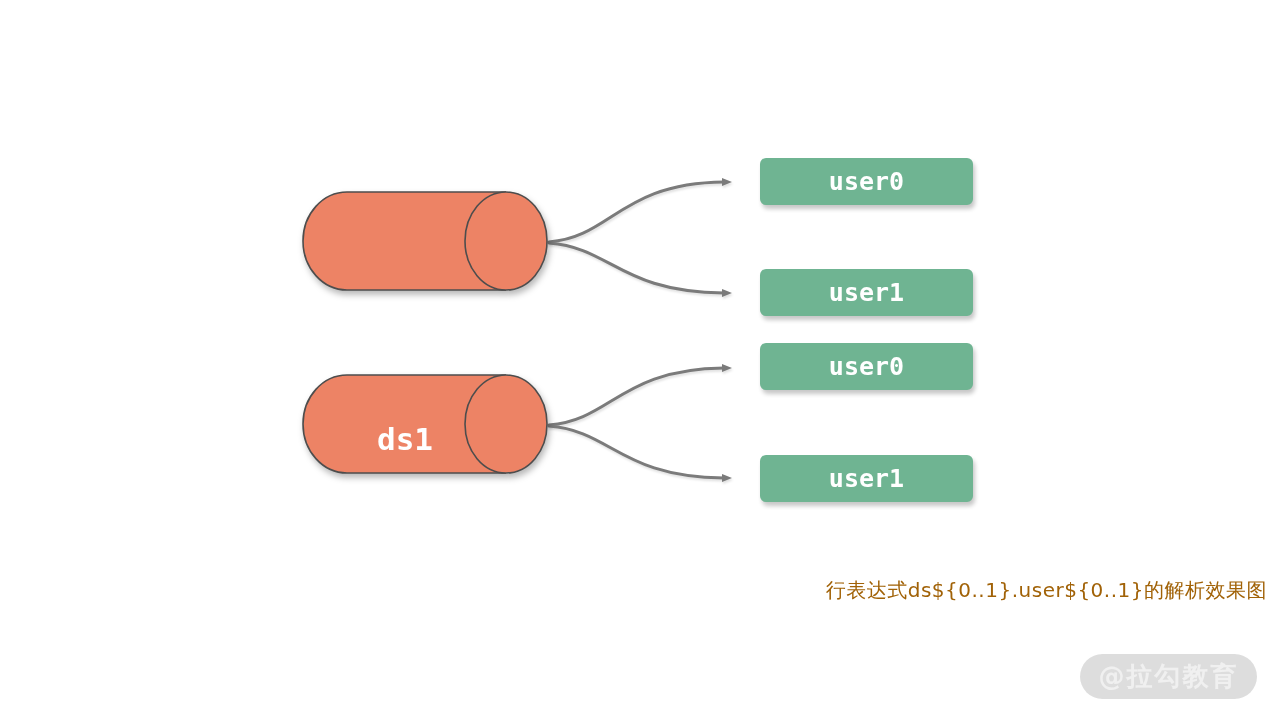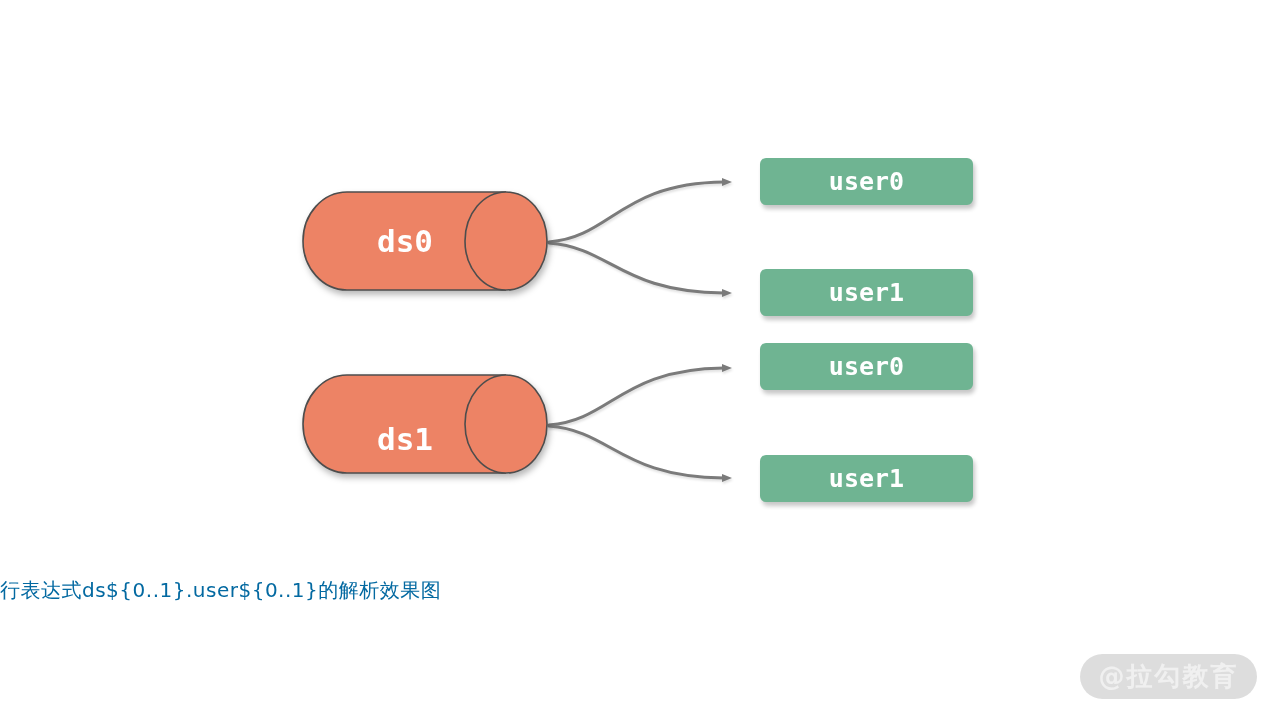--- a/index.html
+++ b/index.html
@@ -50,22 +50,22 @@
   }
   .tbox span {
     color: #ffffff;
     font: bold 25px "DejaVu Sans Mono", monospace;
   }
   .caption {
     position: absolute;
     left: 0;
     right: 10px;
     top: 577px;
-    text-align: left;
-    color: #0369a1;
+    text-align: right;
+    color: #a16207;
     font: 20px "DejaVu Sans", sans-serif;
     letter-spacing: 0.5px;
   }
   .watermark {
     position: absolute;
     left: 1080px;
     top: 654px;
     width: 177px;
     height: 45px;
     border-radius: 23px;
@@ -102,21 +102,20 @@
       <path d="M 506 192 L 347 192 A 44 49 0 0 0 347 290 L 506 290" stroke-width="1.6" fill="#ED8365" stroke="#4D4D4D"></path>
       <ellipse cx="506" cy="241" rx="41" ry="49" stroke-width="1.6" fill="#ED8365" stroke="#4D4D4D"></ellipse>
     </g>
 
     <g class="cyl">
       <path d="M 506 375 L 347 375 A 44 49 0 0 0 347 473 L 506 473" stroke-width="1.6" fill="#ED8365" stroke="#4D4D4D"></path>
       <ellipse cx="506" cy="424" rx="41" ry="49" stroke-width="1.6" fill="#ED8365" stroke="#4D4D4D"></ellipse>
     </g>
   </svg>
 
-  <div class="cyl-label" style="top:192px">ds0</div>
   <div class="cyl-label" style="top:390px">ds1</div>
 
   <div class="tbox" style="top:158px">
     <span>user0</span>
   </div>
   <div class="tbox" style="top:269px">
     <span>user1</span>
   </div>
   <div class="tbox" style="top:343px">
     <span>user0</span>

